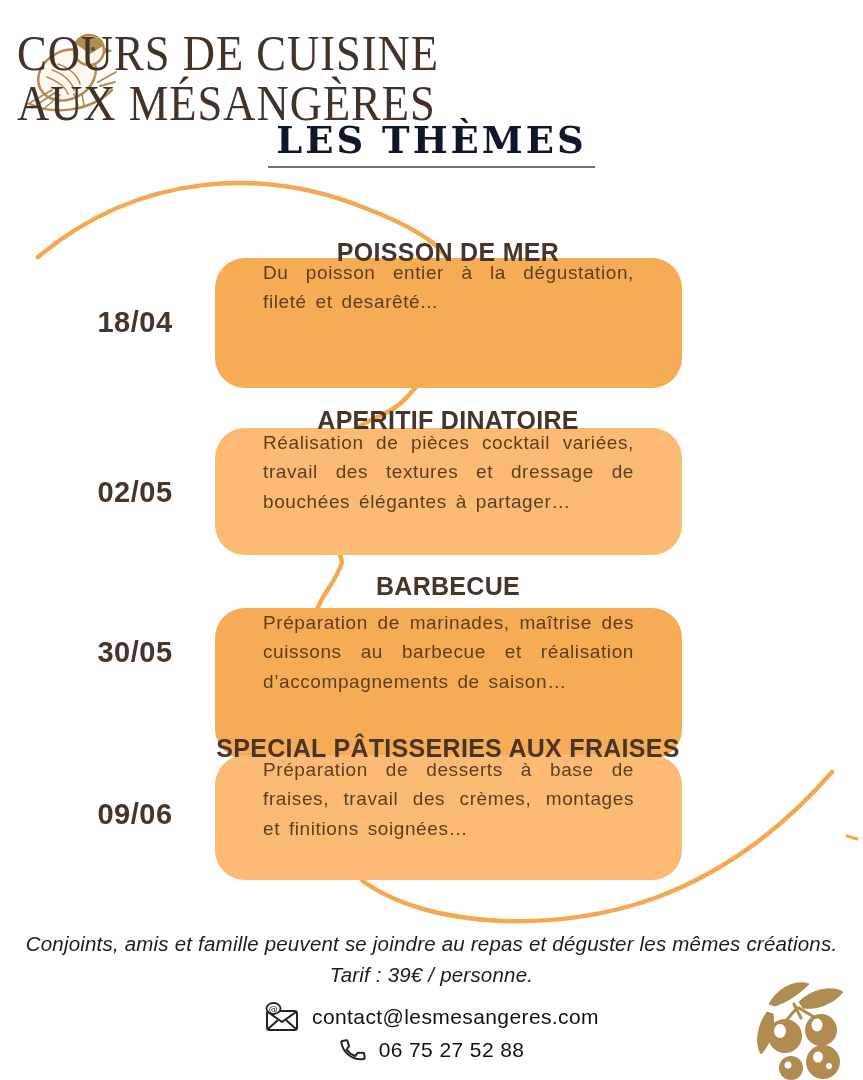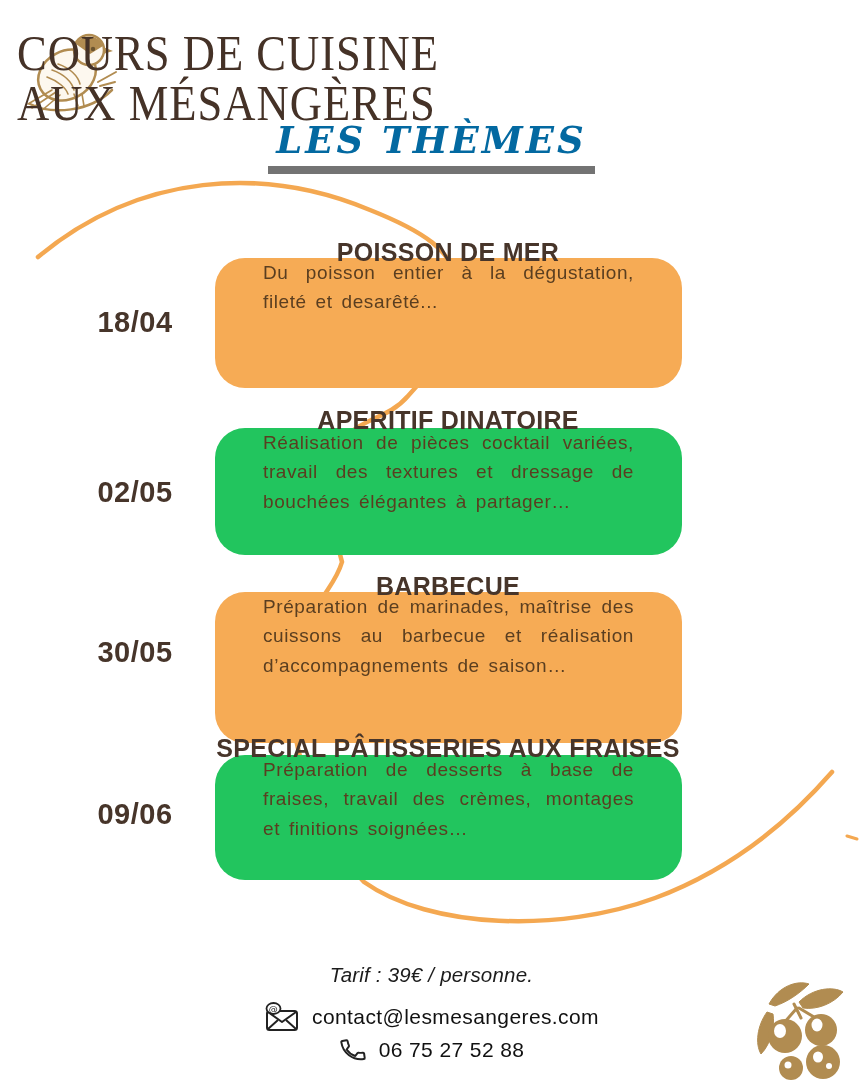--- a/index.html
+++ b/index.html
@@ -25,56 +25,55 @@
     line-height:1.0;
     color:#453227;
     letter-spacing:1px;
     transform:scale(.97,1.1);
     transform-origin:top center;
   }
   .subtitle-wrap{position:absolute;left:0;top:118px;width:100%;text-align:center;z-index:2;}
   .subtitle{
     display:inline-block;
     font-family:"DejaVu Serif","Liberation Serif",serif;
-    font-style:italic;
     font-weight:bold;
     font-size:37px;
-    color:#0369a1;
+    color:#0f172a;
     letter-spacing:3px;
-    border-bottom:8px solid #737373;
+    border-bottom:2px solid #737373;
     padding:0 8px 4px 8px;
   }
 
   
   .theme{position:absolute;left:0;width:100%;}
   .date{
     position:absolute;left:80px;width:110px;text-align:center;
     font-size:29px;font-weight:bold;color:#47352a;z-index:2;letter-spacing:.5px;
   }
   .card-title{
     position:absolute;left:198px;width:500px;margin:0;text-align:center;
     font-size:25px;font-weight:800;color:#47352a;z-index:3;letter-spacing:.3px;
   }
   .card{
     position:absolute;left:215px;width:467px;z-index:1;
     border-radius:30px;
     display:flex;align-items:flex-start;
     padding:0 48px;box-sizing:border-box;
   }
   .card.orange{background:#F6AB55;}
-  .card.yellow{background:#22c55e;}
+  .card.yellow{background:#fdba74;}
   .card p{
     margin:0;width:100%;
     font-size:19px;line-height:1.55;color:#5A3E20;
     text-align:justify;word-spacing:3px;letter-spacing:.6px;
   }
   
   .s1 .card-title{top:238px;}  .s1 .card{top:258px;height:130px;}  .s1 .date{top:306px;}
   .s2 .card-title{top:406px;}  .s2 .card{top:428px;height:127px;}  .s2 .date{top:476px;}
-  .s3 .card-title{top:572px;}  .s3 .card{top:592px;height:151px;padding-left:48px;}  .s3 .date{top:636px;}
+  .s3 .card-title{top:572px;}  .s3 .card{top:608px;height:151px;padding-left:48px;}  .s3 .date{top:636px;}
   .s4 .card-title{top:734px;}  .s4 .card{top:755px;height:125px;}  .s4 .date{top:798px;}
 
   
   .note{
     position:absolute;left:0;width:100%;text-align:center;z-index:2;
     font-style:italic;font-size:20.5px;color:#1c1c1c;letter-spacing:.2px;
   }
   .note1{top:932px;}
   .note2{top:963px;}
   .contact-row{
@@ -162,20 +161,21 @@
   </section>
 
   <section class="theme s4">
     <div class="date">09/06</div>
     <h2 class="card-title">SPECIAL PÂTISSERIES AUX FRAISES</h2>
     <div class="card yellow">
       <p>Préparation de desserts à base de fraises, travail des crèmes, montages et finitions soignées…</p>
     </div>
   </section>
 
+  <div class="note note1">Conjoints, amis et famille peuvent se joindre au repas et déguster les mêmes créations.</div>
   <div class="note note2">Tarif : 39€ / personne.</div>
 
   <div class="contact-row email-row">
     <svg width="36" height="30" viewBox="0 0 36 30">
       <rect x="3" y="9" width="30" height="19" rx="2.5" fill="#ffffff" stroke="#222222" stroke-width="2"></rect>
       <path d="M4 10 L18 20 L32 10" fill="none" stroke="#222222" stroke-width="2" stroke-linejoin="round"></path>
       <path d="M4 27 L14 18 M32 27 L22 18" fill="none" stroke="#222222" stroke-width="2"></path>
       <ellipse cx="9.5" cy="6.5" rx="7" ry="5.5" fill="#ffffff" stroke="#222222" stroke-width="1.8"></ellipse>
       <text x="9.5" y="10" text-anchor="middle" font-size="9" font-family="DejaVu Sans, sans-serif" fill="#222222">@</text>
     </svg>

